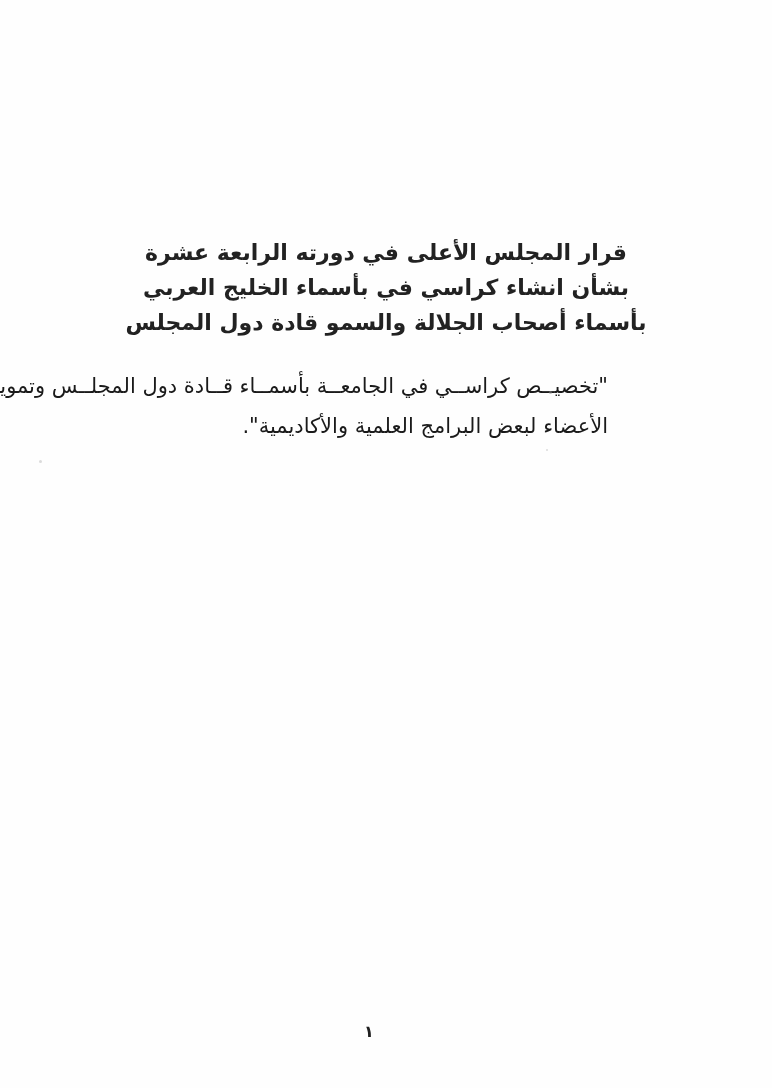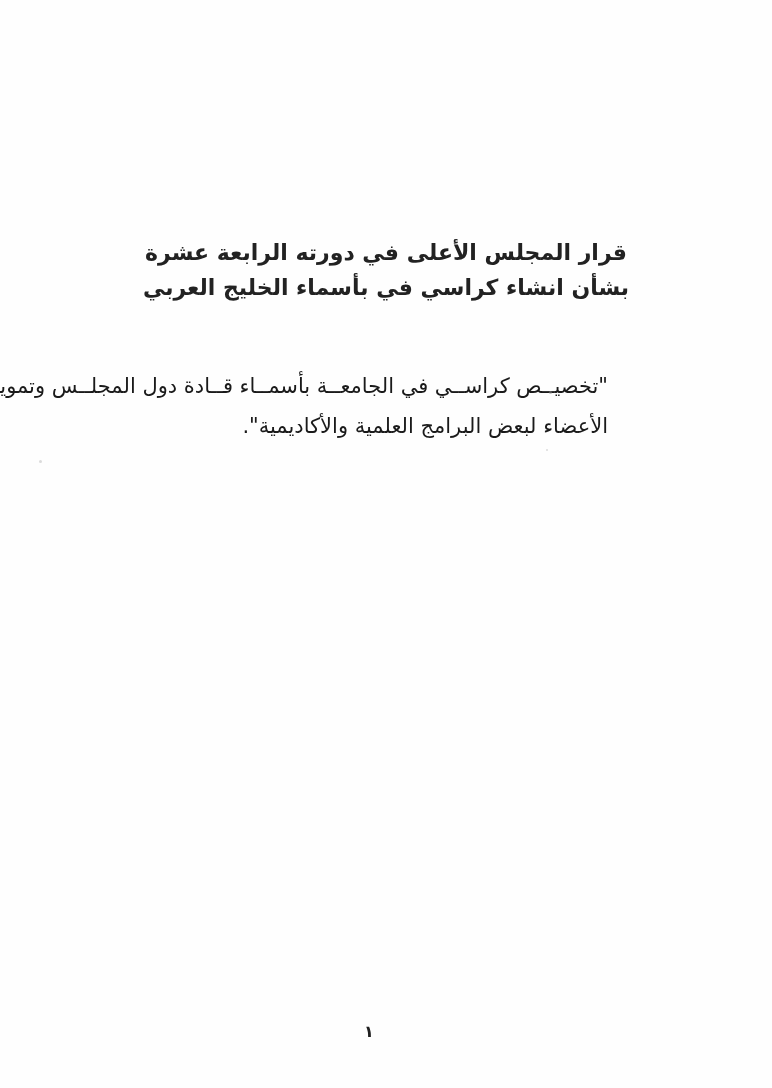--- a/index.html
+++ b/index.html
@@ -78,20 +78,21 @@
   .s3 { left: 546px; top: 449px; width: 2px; height: 2px; opacity: 0.30; }
 </style>
 </head>
 <body>
 
 <div class="page">
 
   <header class="heading">
     <div class="h-line">قرار المجلس الأعلى في دورته الرابعة عشرة</div>
     <div class="h-line">بشأن انشاء كراسي في بأسماء الخليج العربي</div>
+    <div class="h-line">بأسماء أصحاب الجلالة والسمو قادة دول المجلس</div>
   </header>
 
   <section class="body-text">
     <div class="b-line">"تخصيــص كراســي في الجامعــة بأسمــاء قــادة دول المجلــس وتمويــل الــدول</div>
     <div class="b-line">الأعضاء لبعض البرامج العلمية والأكاديمية".</div>
   </section>
 
   <span class="speck s1"></span>
   <span class="speck s2"></span>
   <span class="speck s3"></span>

